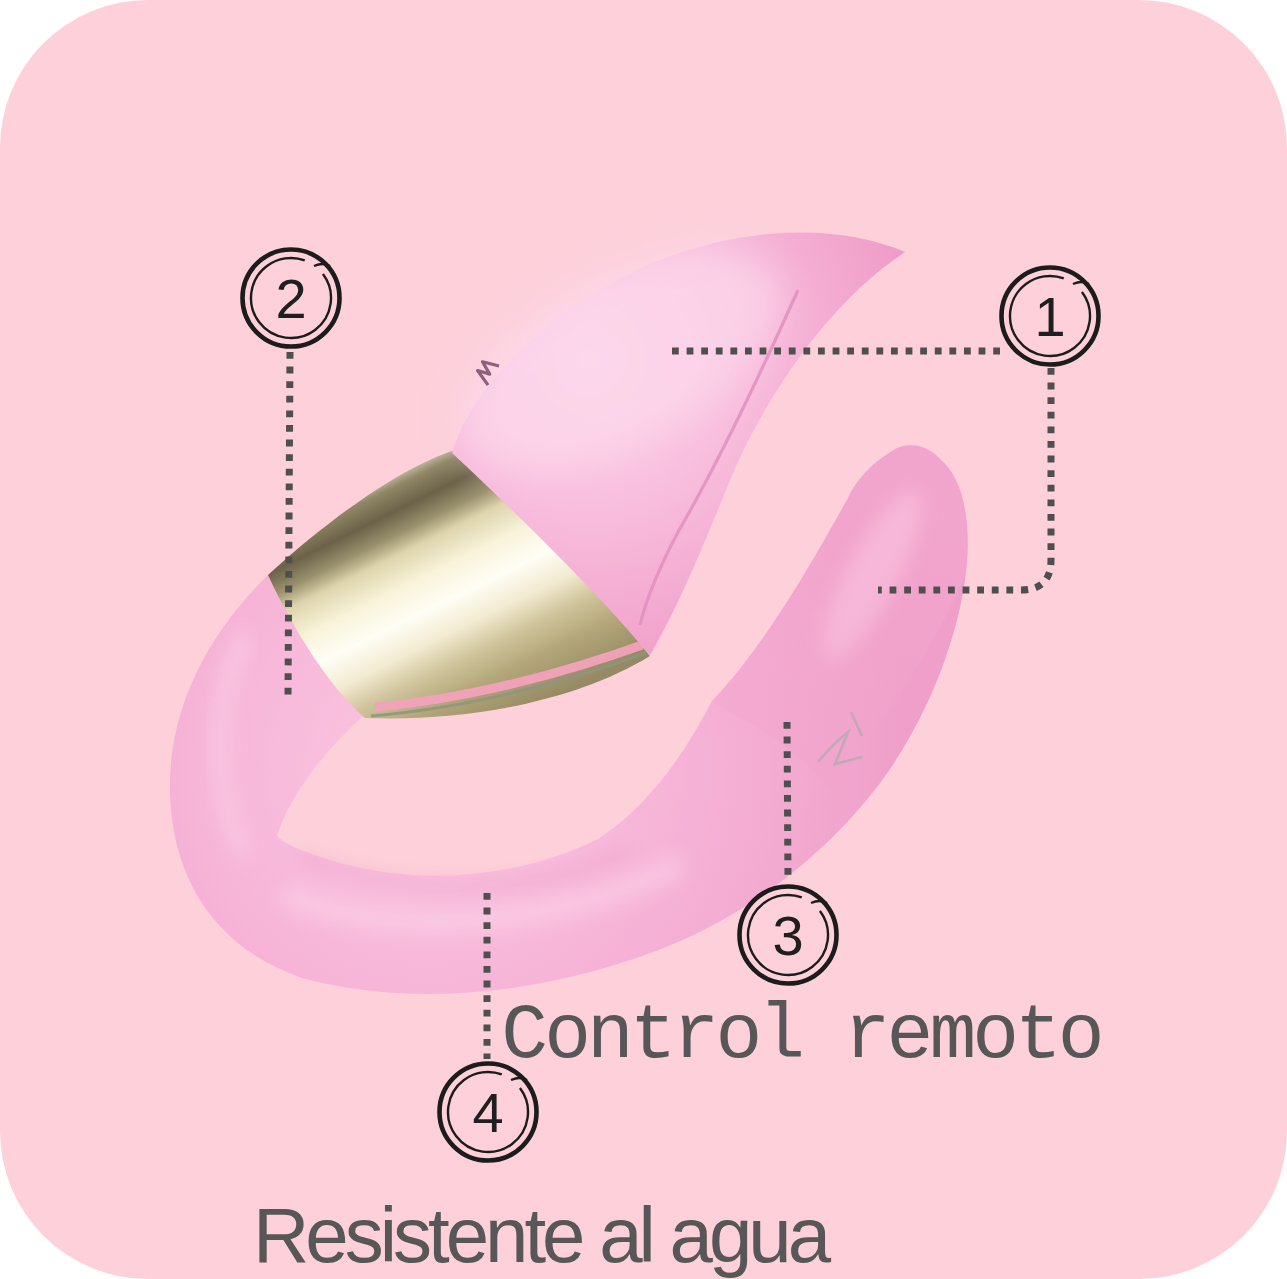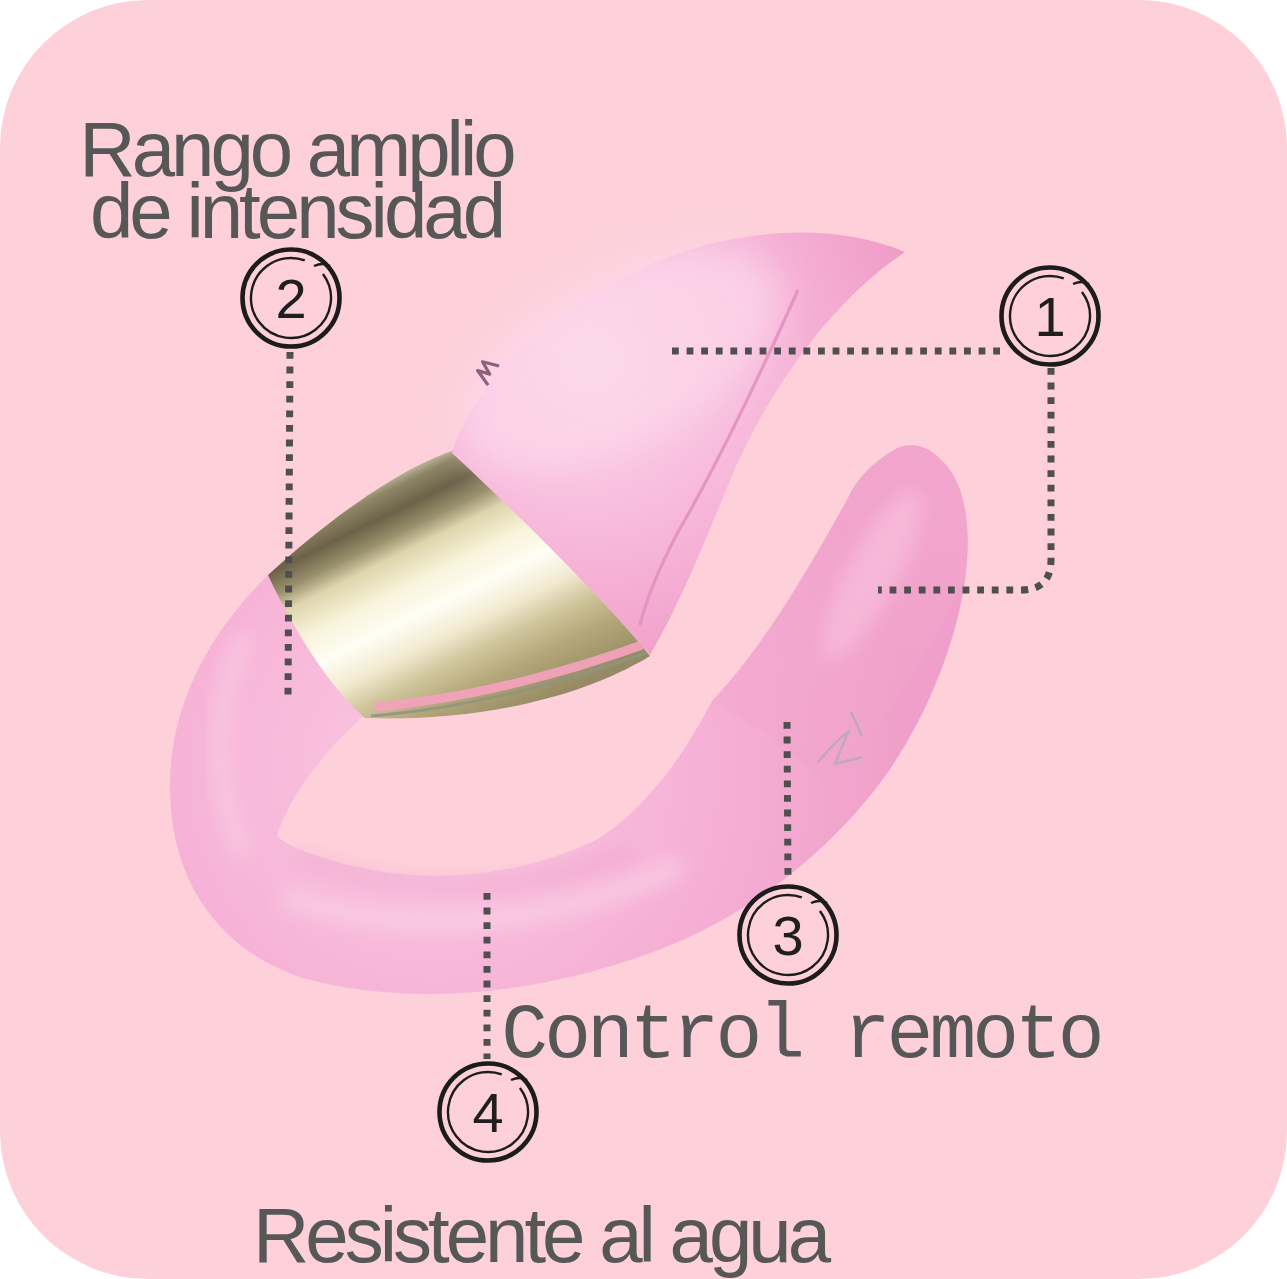--- a/index.html
+++ b/index.html
@@ -170,22 +170,18 @@
       <text class="callout-number" text-anchor="middle" y="20">3</text>
     </g>
     <g transform="translate(488,1112)">
       <circle r="48.5" fill="none" stroke="#1c1c1c" stroke-width="4.6"></circle>
       <circle r="40" fill="none" stroke="#1c1c1c" stroke-width="2.4" stroke-dasharray="228 24" transform="rotate(-37)"></circle>
       <path d="M 23,-32 q 9,-4 16,0" fill="none" stroke="#1c1c1c" stroke-width="2.4"></path>
       <text class="callout-number" text-anchor="middle" y="20">4</text>
     </g>
   </svg>
 
-  <div class="feature-label" style="left:296px; top:118px;">
-    <span>Rango amplio</span><br>
-    <span>de intensidad</span>
-  </div>
 
 
   <div class="feature-label single" style="left:801px; top:997px;font-family:Liberation Mono, monospace;">Control remoto</div>
 
   <div class="feature-label single" style="left:502px; top:1196px;margin-left:38px;">Resistente al agua</div>
 </div>
 
 </body></html>

